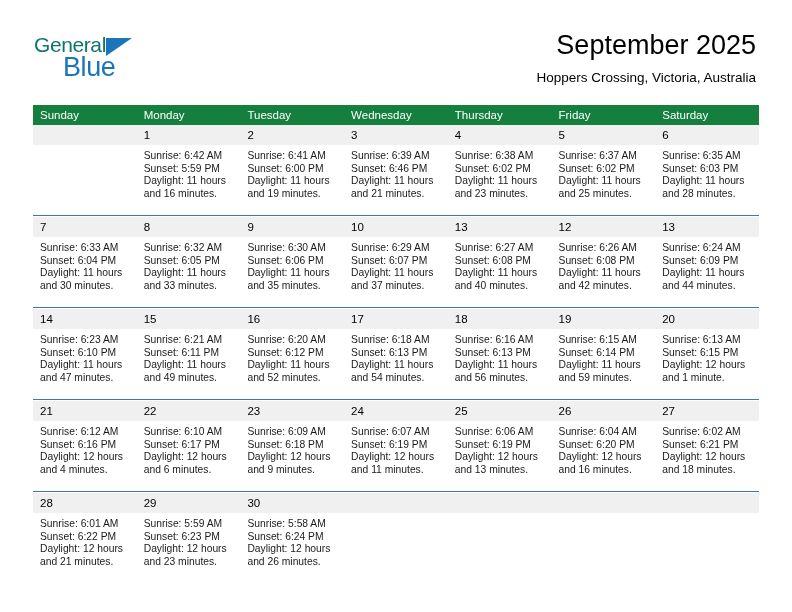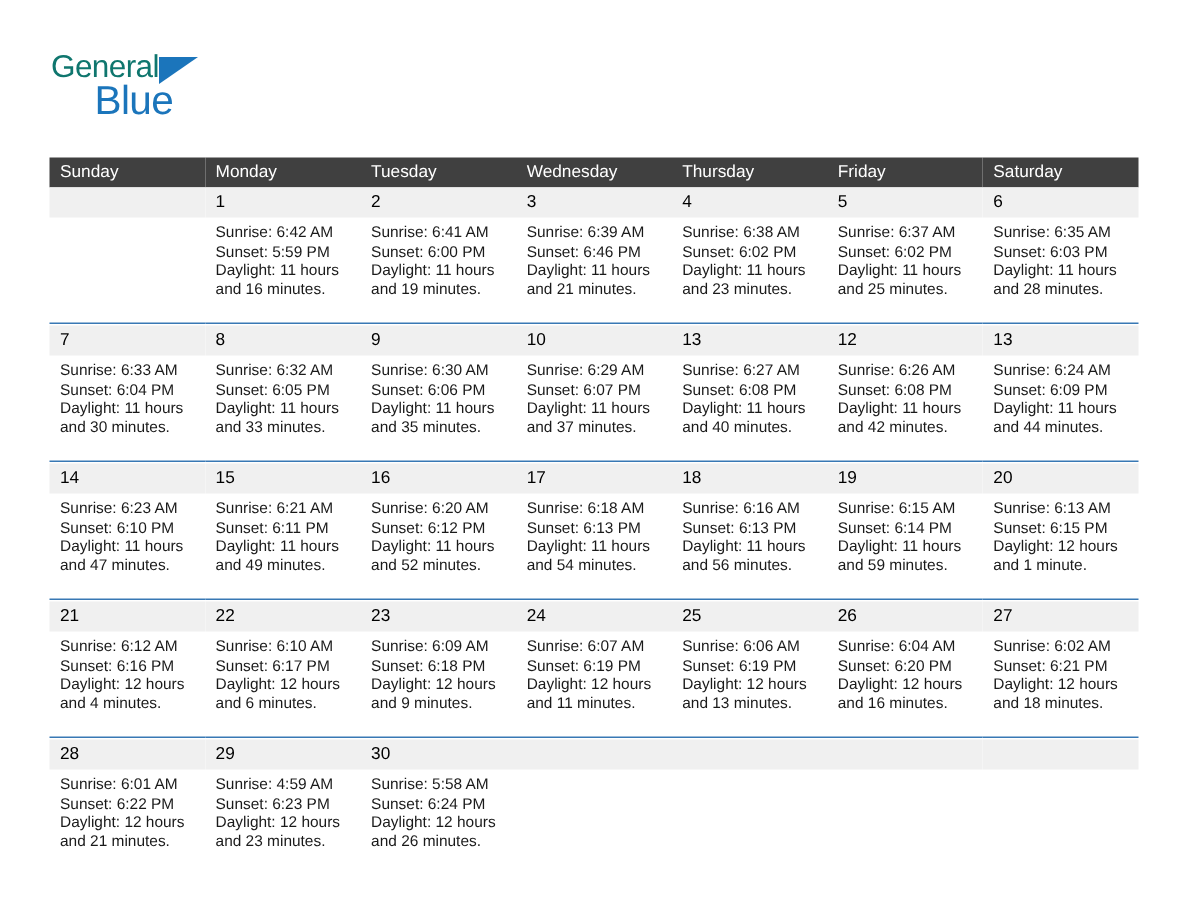--- a/index.html
+++ b/index.html
@@ -94,21 +94,21 @@
     left: 33px;
     top: 105px;
     width: 726px;
   }
   table.cal {
     width: 726px;
     border-collapse: collapse;
     table-layout: fixed;
   }
   table.cal th {
-    background: #404040;
+    background: #15803d;
     color: #ffffff;
     font-size: 11.5px;
     font-weight: normal;
     text-align: left;
     padding: 4px 0 4px 7px;
     height: 20px;
     border: none;
   }
   td.daycell {
     vertical-align: top;
@@ -149,20 +149,24 @@
 <div class="page">
 
   <div class="header">
 
     <div class="logo">
       <span class="logo-general">General</span>
       <span class="logo-tri"></span>
       <span class="logo-blue">Blue</span>
     </div>
 
+    <div class="title-block">
+      <div class="month-title">September 2025</div>
+      <div class="location">Hoppers Crossing, Victoria, Australia</div>
+    </div>
 
   </div>
 
   <div class="calendar">
     <table class="cal">
       <thead>
         <tr id="hdr-row">
             <th>Sunday</th>
             <th>Monday</th>
             <th>Tuesday</th>
@@ -469,21 +473,21 @@
               <div class="info">
                 <div>Sunrise: 6:01 AM</div>
                 <div>Sunset: 6:22 PM</div>
                 <div>Daylight: 12 hours</div>
                 <div>and 21 minutes.</div>
               </div>
             </td>
             <td class="daycell">
               <div class="datenum">29</div>
               <div class="info">
-                <div>Sunrise: 4:59 AM</div>
+                <div>Sunrise: 5:59 AM</div>
                 <div>Sunset: 6:23 PM</div>
                 <div>Daylight: 12 hours</div>
                 <div>and 23 minutes.</div>
               </div>
             </td>
             <td class="daycell">
               <div class="datenum">30</div>
               <div class="info">
                 <div>Sunrise: 5:58 AM</div>
                 <div>Sunset: 6:24 PM</div>

